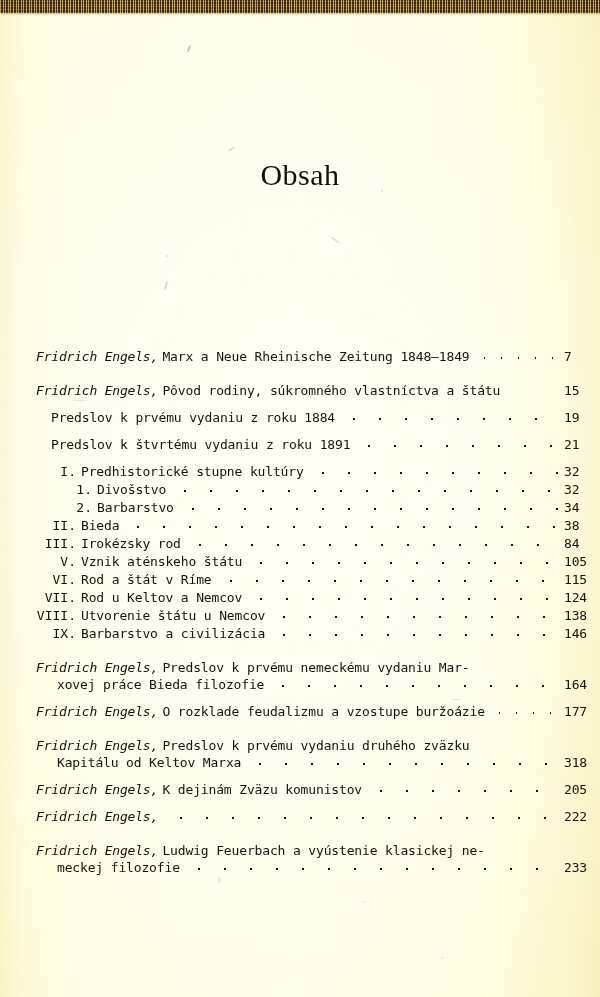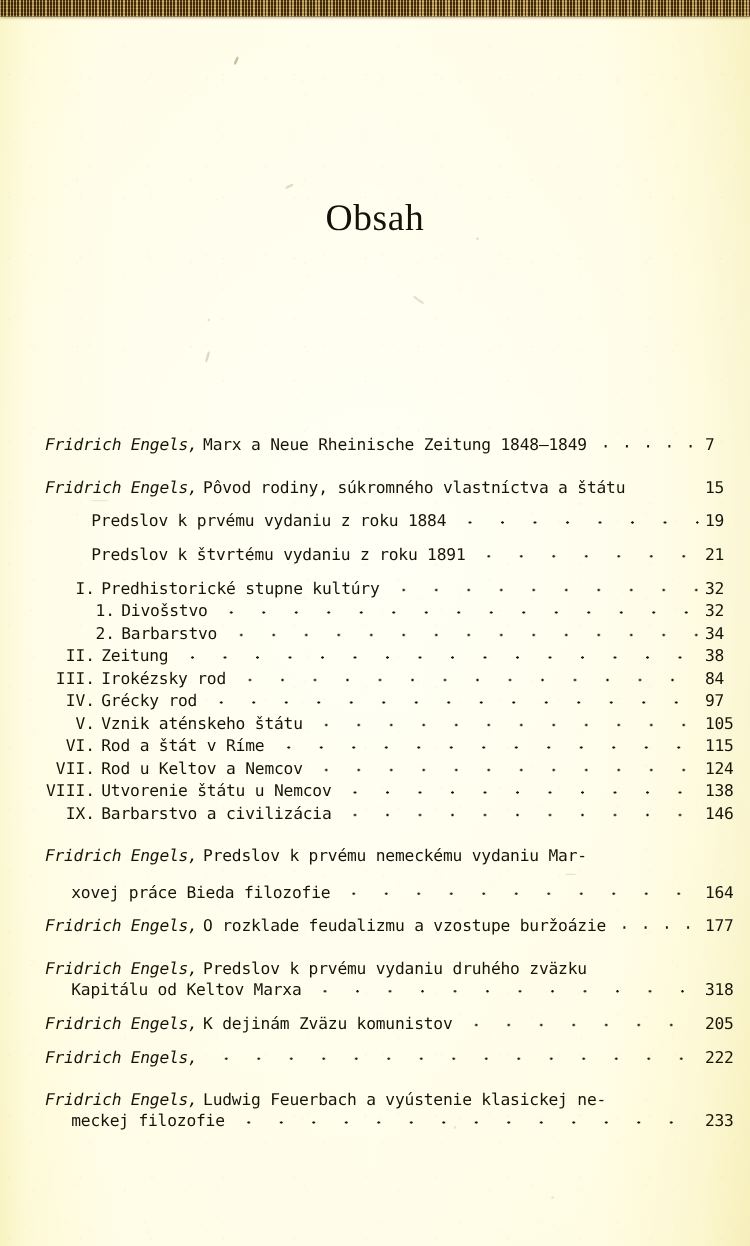--- a/index.html
+++ b/index.html
@@ -156,21 +156,21 @@
 
   .pageno {
     flex: 0 0 auto;
     width: 36px;
     text-align: left;
     letter-spacing: -0.2px;
   }
 
   
   .lvl-author   { padding-left: 36px; }
-  .lvl-sub      { padding-left: 73px; }
+  .lvl-sub      { padding-left: 51px; }
   .lvl-roman    { padding-left: 36px; }
   .lvl-arabic   { padding-left: 36px; }
   .cont-line    { padding-left: 57px; }
 
   
   .rnum {
     display: inline-block;
     width: 40px;
     text-align: right;
     margin-right: 5px;
@@ -281,48 +281,38 @@
         </span>
         <span class="leader"></span>
         <span class="pageno">34</span>
       </div>
     </div>
 
     <div class="entry gap-small lvl-roman">
       <div class="row">
         <span class="rnum">II.</span>
         <span class="label-cell">
-          <span class="title-text">Zeitung</span>
+          <span class="title-text">Bieda</span>
         </span>
         <span class="leader"></span>
         <span class="pageno">38</span>
       </div>
     </div>
 
     <div class="entry gap-small lvl-roman">
       <div class="row">
         <span class="rnum">III.</span>
         <span class="label-cell">
           <span class="title-text">Irokézsky rod</span>
         </span>
         <span class="leader"></span>
         <span class="pageno">84</span>
       </div>
     </div>
 
-    <div class="entry gap-small lvl-roman">
-      <div class="row">
-        <span class="rnum">IV.</span>
-        <span class="label-cell">
-          <span class="title-text">Grécky rod</span>
-        </span>
-        <span class="leader"></span>
-        <span class="pageno">97</span>
-      </div>
-    </div>
 
     <div class="entry gap-small lvl-roman">
       <div class="row">
         <span class="rnum">V.</span>
         <span class="label-cell">
           <span class="title-text">Vznik aténskeho štátu</span>
         </span>
         <span class="leader"></span>
         <span class="pageno">105</span>
       </div>
@@ -372,21 +362,21 @@
       </div>
     </div>
 
     <div class="entry gap-big lvl-author">
       <div class="row">
         <span class="label-cell">
           <span class="author">Fridrich Engels,</span>
           <span class="title-text">Predslov k prvému nemeckému vydaniu Mar-</span>
         </span>
       </div>
-      <div class="row cont-line" style="padding-left:21px;margin-top:12px;">
+      <div class="row cont-line" style="padding-left:21px;">
         <span class="label-cell">
           <span class="title-text">xovej práce Bieda filozofie</span>
         </span>
         <span class="leader"></span>
         <span class="pageno">164</span>
       </div>
     </div>
 
     <div class="entry gap-mid lvl-author">
       <div class="row">

